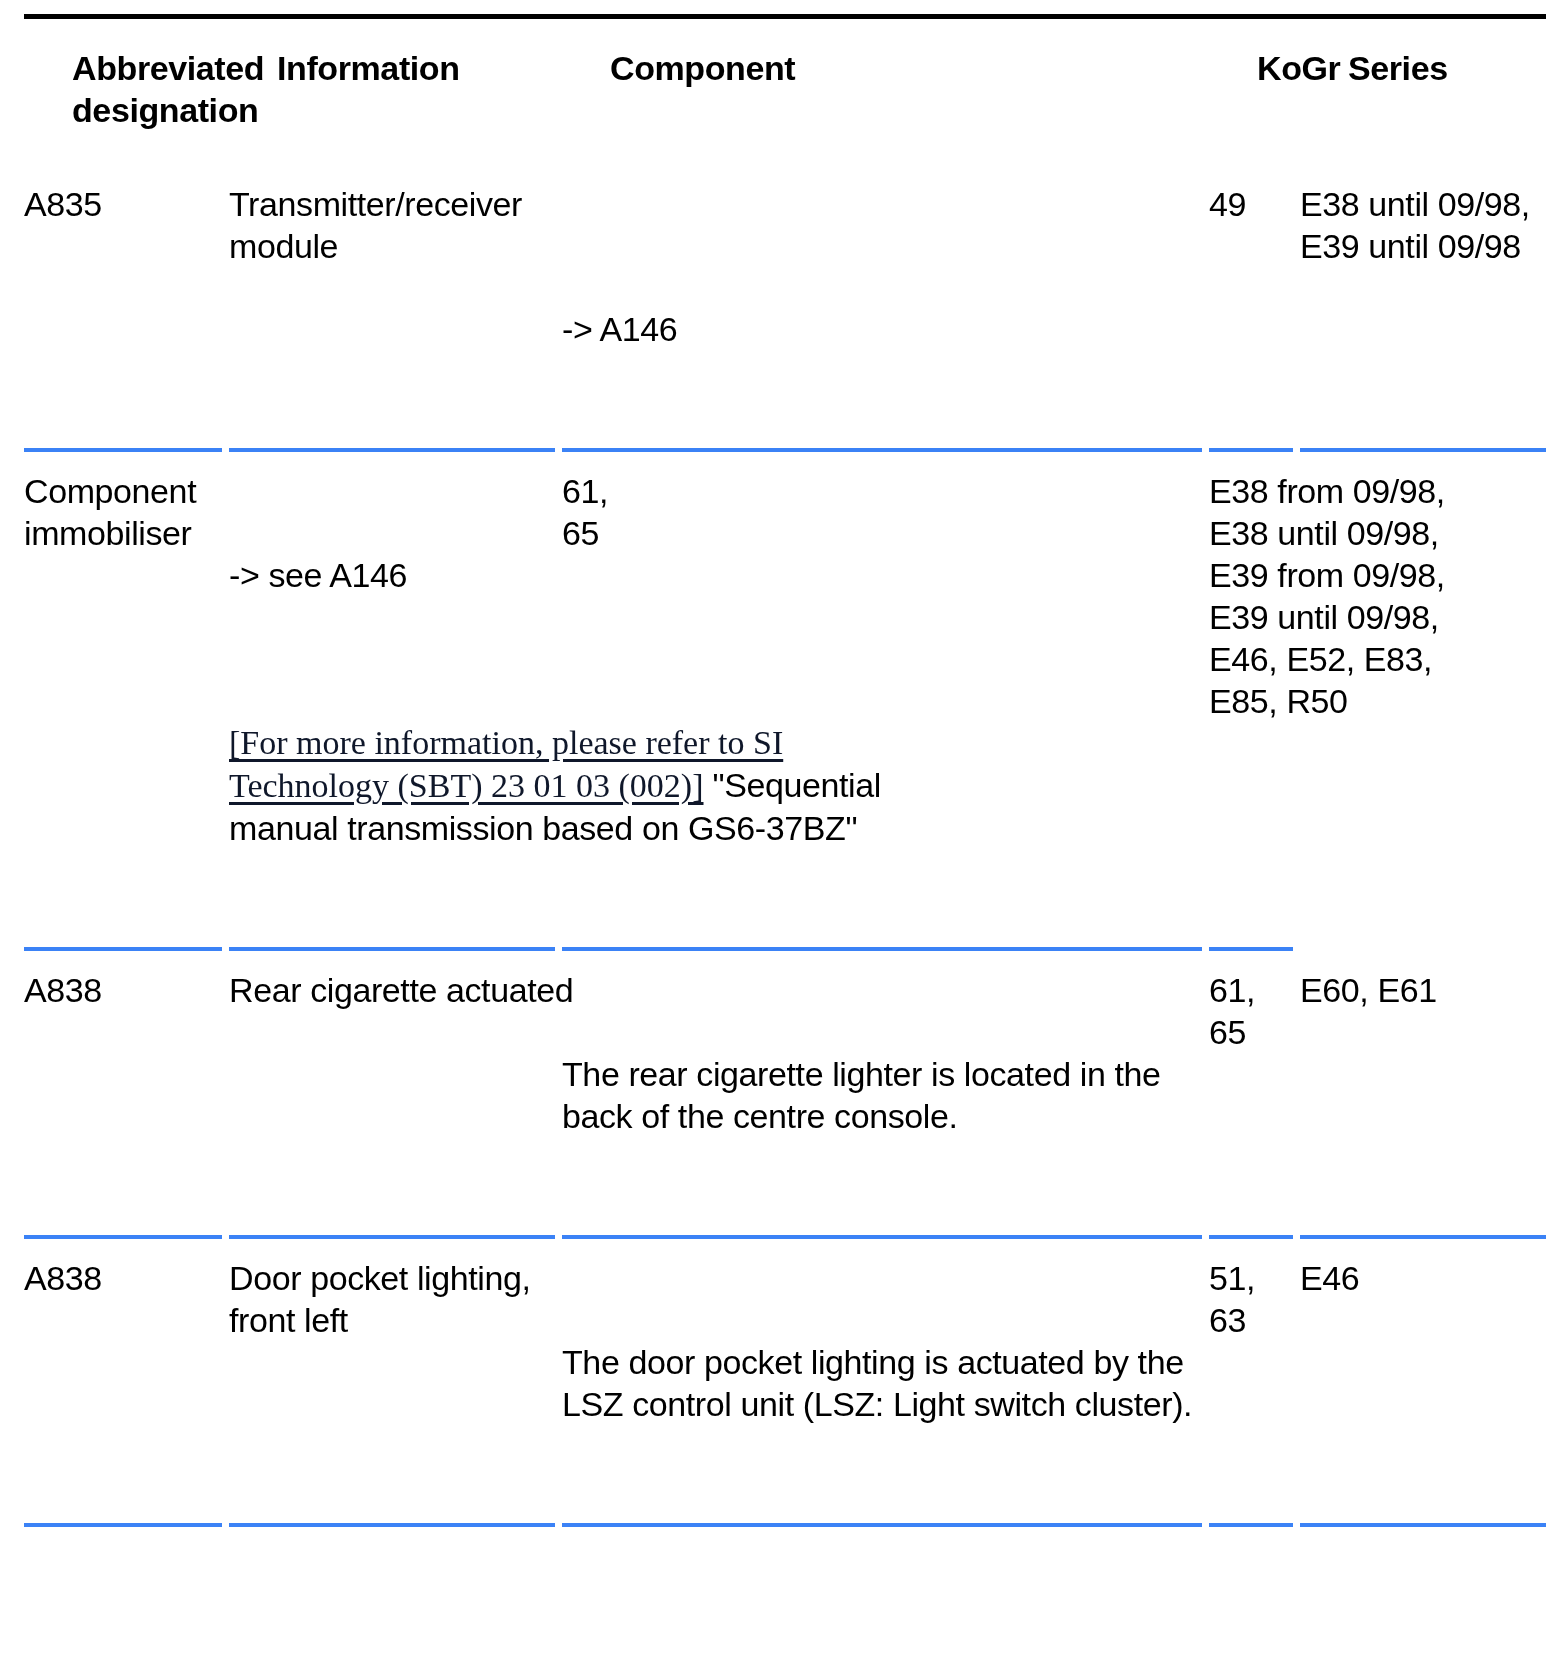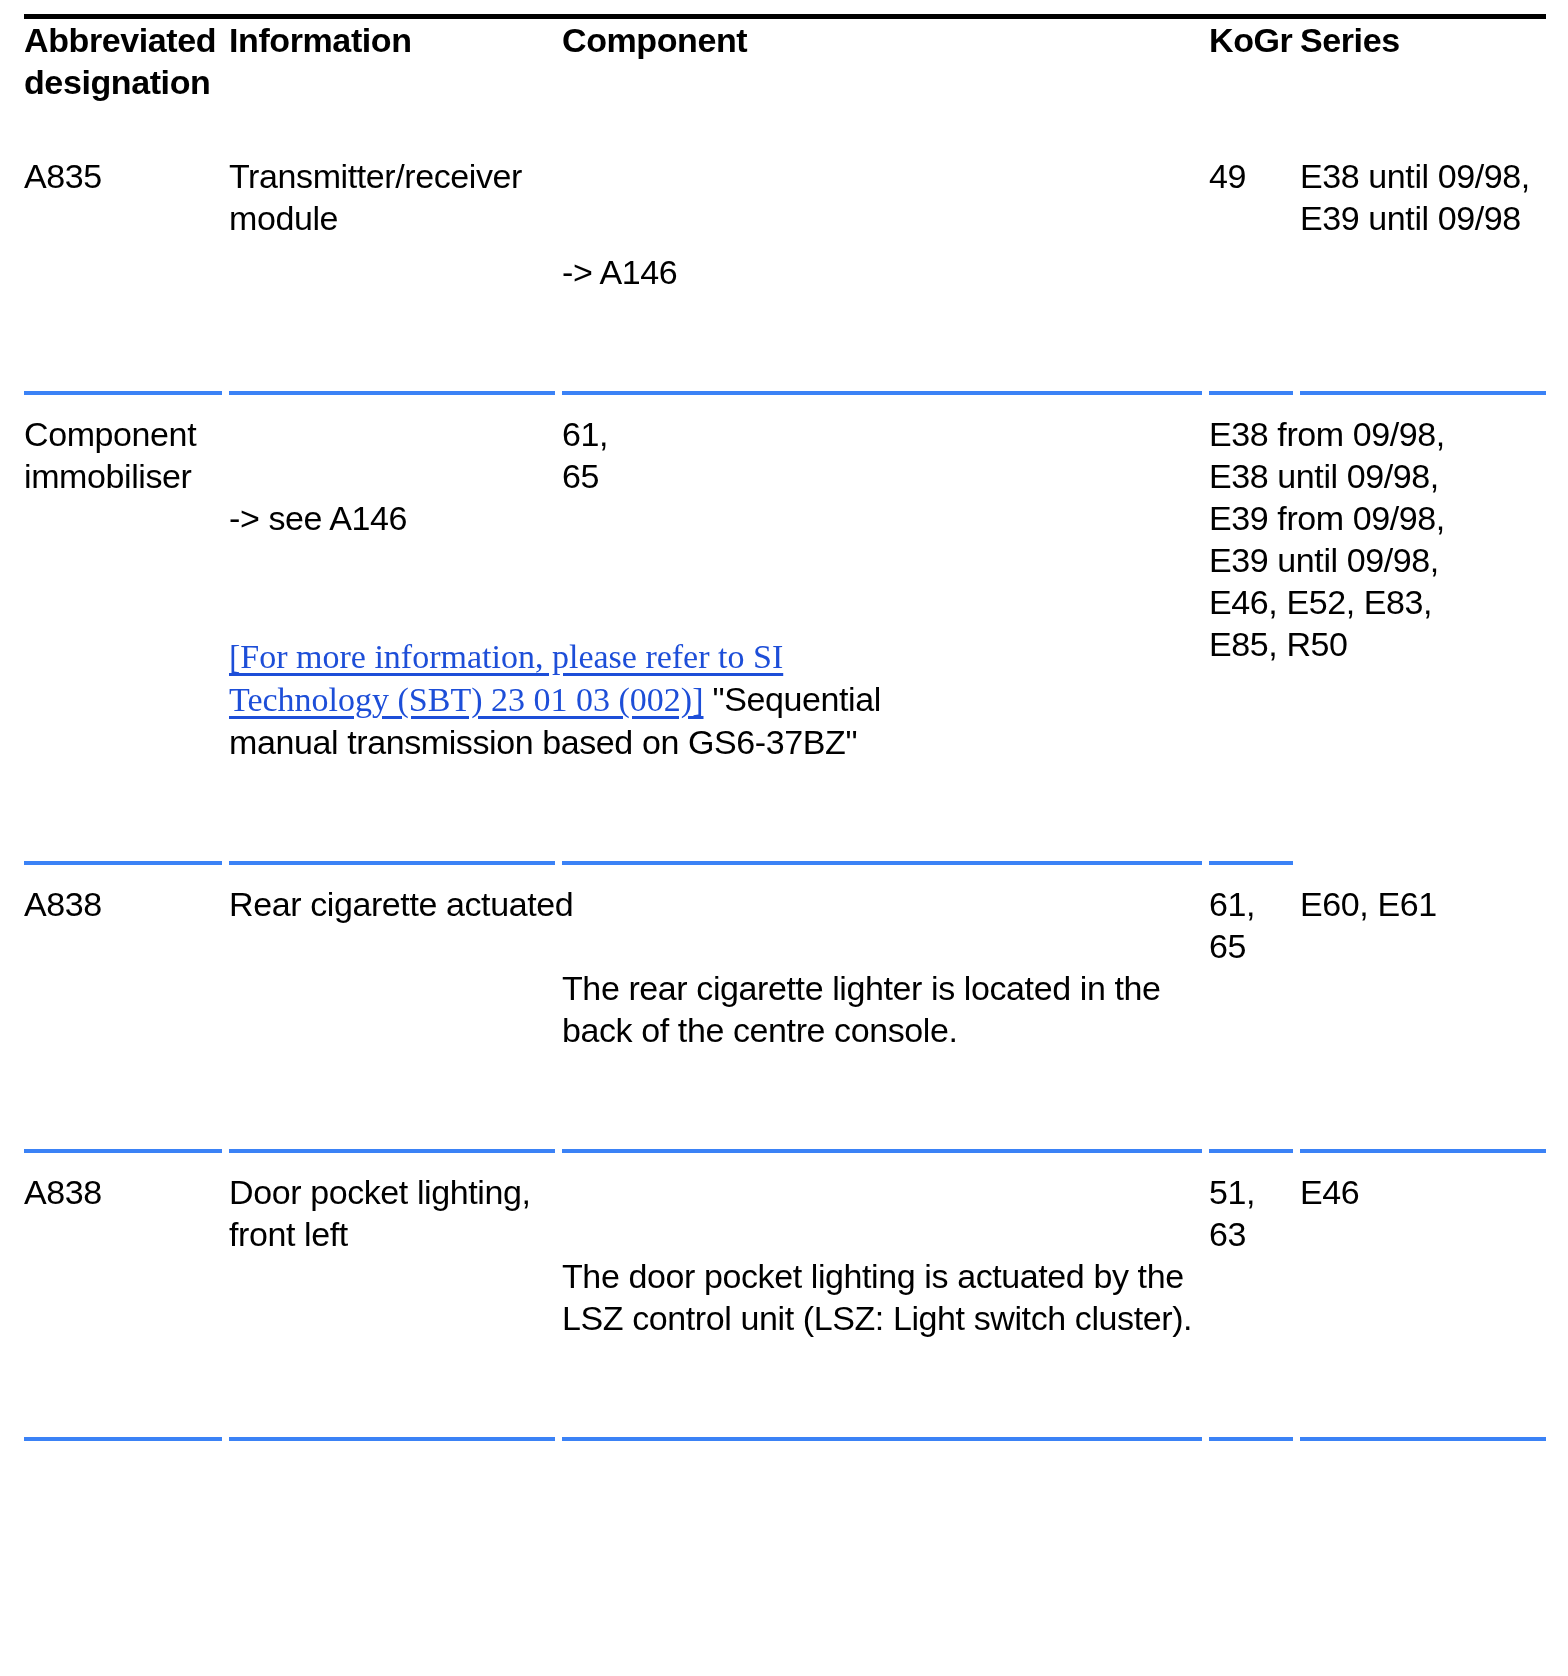--- a/index.html
+++ b/index.html
@@ -27,43 +27,45 @@
   }
   .grid {
     display: grid;
     grid-template-columns: 198px 326px 640px 84px 246px;
     column-gap: 7px;
   }
   .row {
     padding-top: 18px;
   }
   .header-row {
+    padding-top: 28px;
     padding-bottom: 20px;
     font-weight: bold;
+    margin-left: 48px;
   }
   .cell {
     white-space: pre;
     padding-bottom: 14px;
   }
   .header-row .cell {
     border-bottom: none;
   }
   .row-sep > .cell {
     border-bottom: 4px solid #3b82f6;
   }
   p {
     margin: 0;
     white-space: pre;
   }
   .para-gap {
-    margin-top: 12px;
+    margin-top: 41px;
   }
   .doclink {
     font-family: "Liberation Serif", "DejaVu Serif", serif;
-    color: #1d4ed8;
+    color: #0f172a;
     letter-spacing: 0;
     text-decoration: underline;
     text-decoration-thickness: 2.5px;
     text-underline-offset: 5px;
     cursor: pointer;
   }
 </style>
 </head>
 <body>
 

